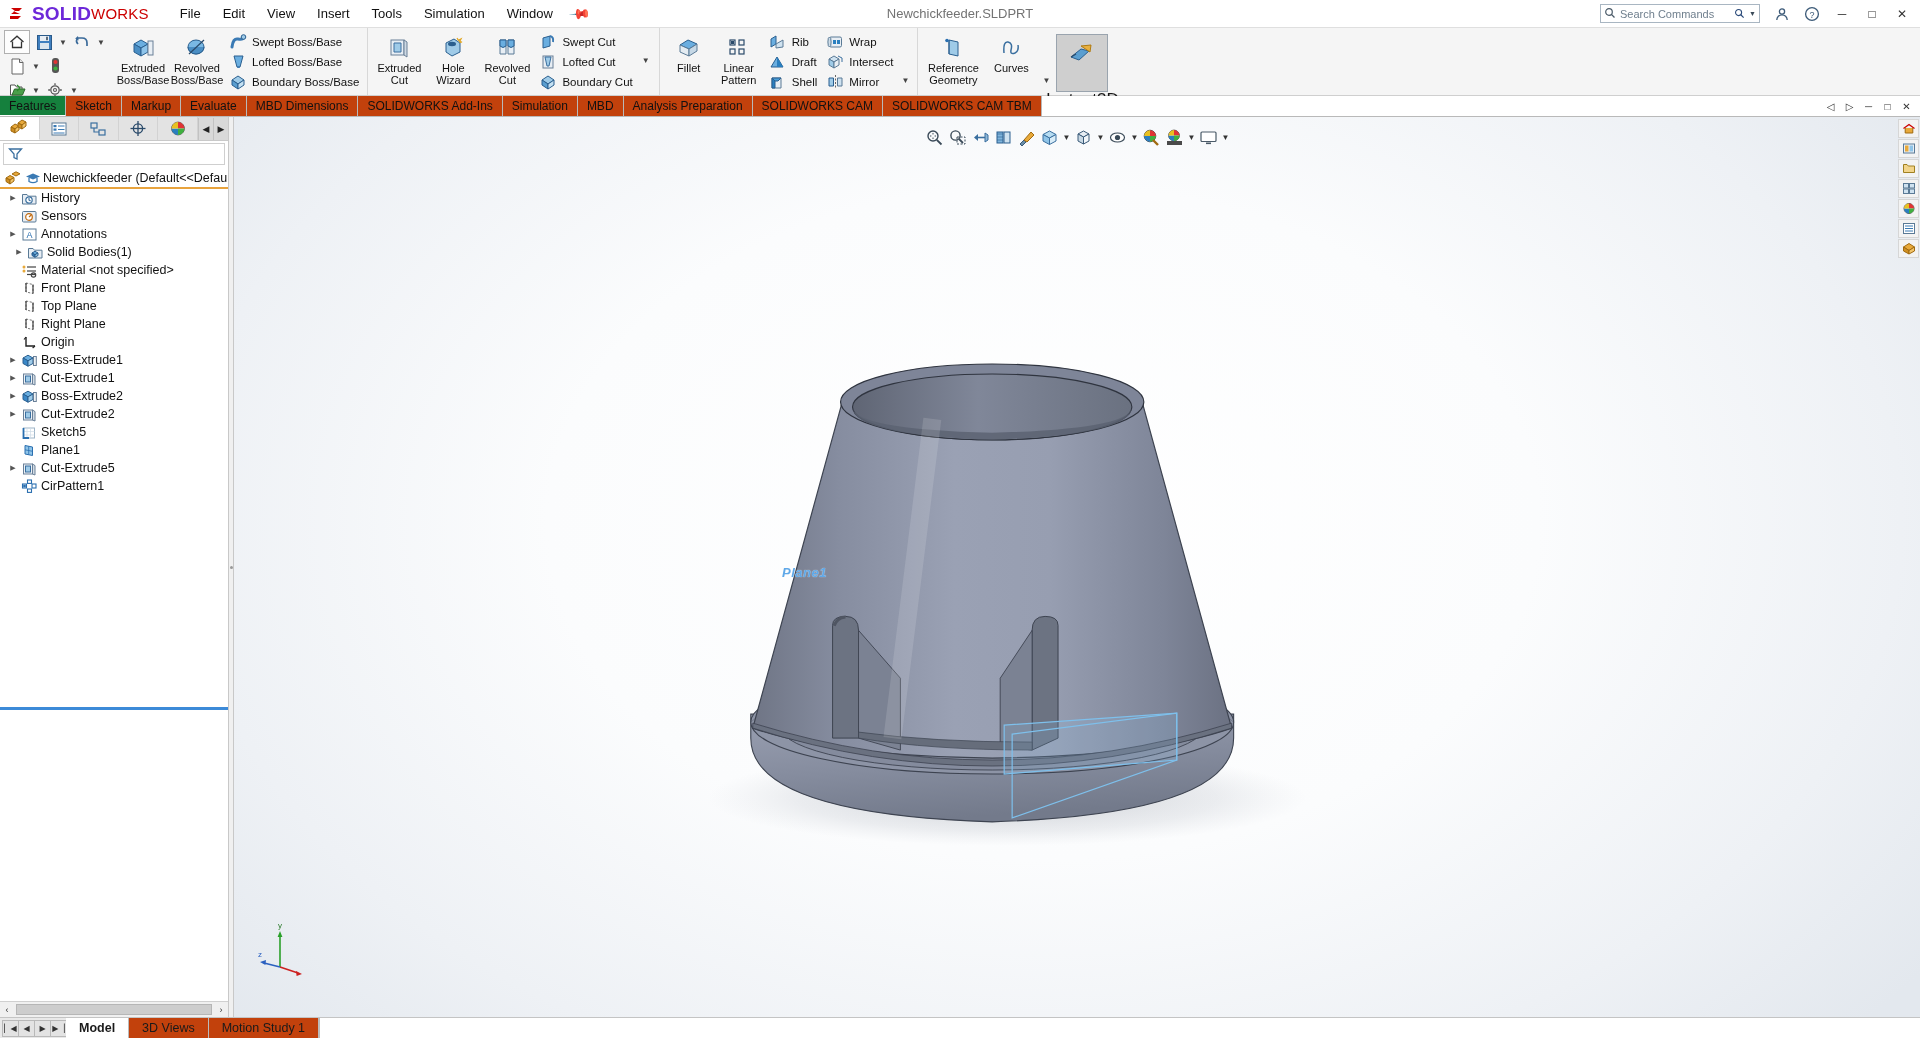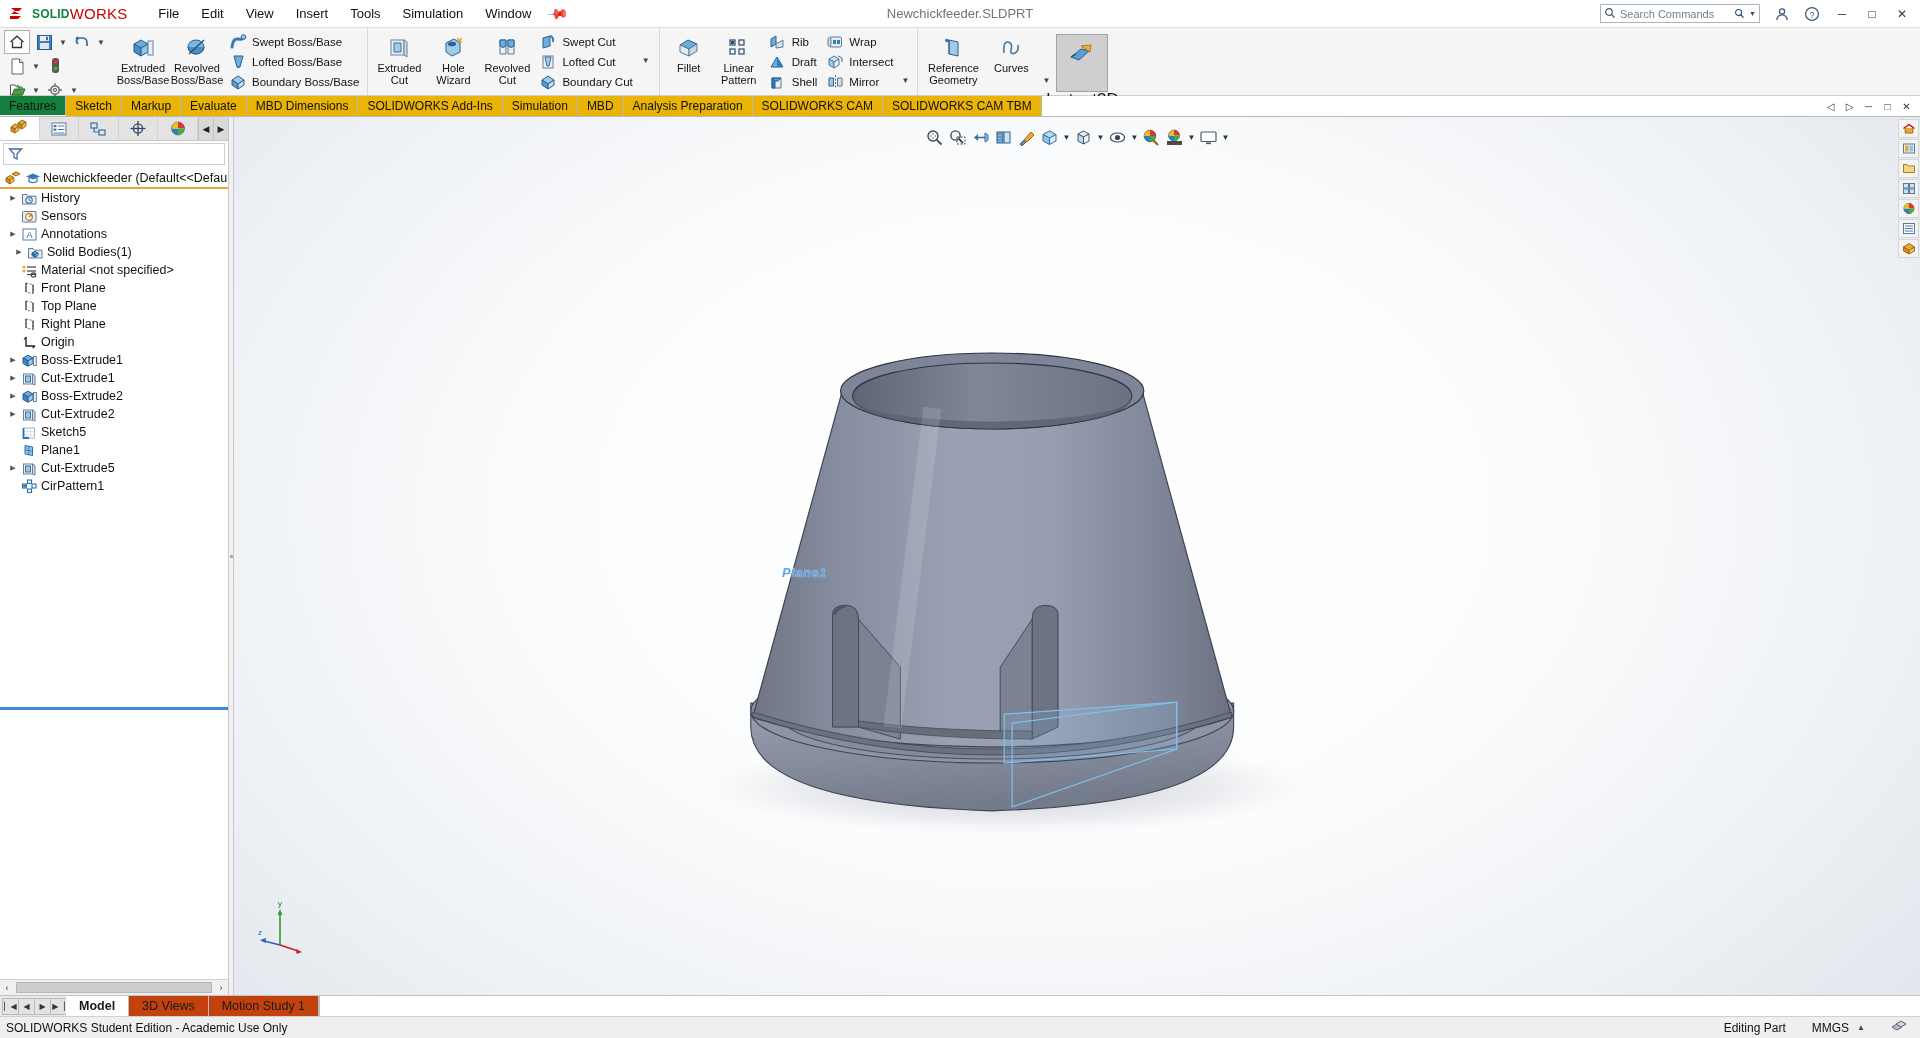--- a/index.html
+++ b/index.html
@@ -16,21 +16,21 @@
 
   
   .titlebar {
     height: 28px; min-height: 28px;
     background: #ffffff;
     border-bottom: 1px solid #dfdfdf;
     display: flex; align-items: center;
     position: relative;
   }
   .logo { display: flex; align-items: center; margin-left: 8px; margin-right: 20px; }
-  .logo .solid { color: #15803d; font-weight: bold; font-size: 12px; margin-left: 4px; letter-spacing: 0.2px;}
+  .logo .solid { color: #6d28d9; font-weight: bold; font-size: 19px; margin-left: 4px; letter-spacing: 0.2px;}
   .logo .works { color: #cc0000; font-weight: normal; font-size: 15px; letter-spacing: 0.2px;}
   .menubar { display: flex; align-items: center; gap: 0px; }
   .menubar .mi {
     padding: 4px 11px; font-size: 13px; color: #111; cursor: default;
   }
   .pin {
     margin-left: 8px; color: #7a8b99; font-size: 14px; transform: rotate(40deg); display:inline-block;
   }
   .title-center {
     position: absolute; left: 0; right: 0; text-align: center;
@@ -93,21 +93,21 @@
   .tabstrip {
     height: 21px; min-height: 21px;
     background: #e9e9e9;
     display: flex; align-items: stretch;
     border-bottom: 1px solid #b9b9b9;
     position: relative;
   }
   .tab {
     padding: 0 9px; display:flex; align-items:center;
     font-size: 12px; border-right: 1px solid #b9b9b9;
-    background: #eab308; color:#111; cursor: default;
+    background: #c2410c; color:#111; cursor: default;
   }
   .tab.active { background: #15803d; border-bottom: 1px solid #fff; font-weight: normal; }
   .tabstrip .fill { flex: 1; background: #ffffff; }
   .tabstrip-right { display:flex; align-items:center; gap:4px; padding-right: 6px; background:#ffffff;}
   .tsbtn { width: 15px; height: 15px; display:flex; align-items:center;justify-content:center;font-size:10px;color:#333;}
 
   
   .body { flex: 1; display: flex; position: relative; overflow: hidden; }
 
   
@@ -1130,31 +1130,14 @@
       <span>◀</span>
       <span>▶</span>
       <span>▶▕</span>
     </div>
     <div class="btab active">Model</div>
     <div class="btab">3D Views</div>
     <div class="btab">Motion Study 1</div>
     <div class="fill"></div>
   </div>
 
-  <div class="statusbar">
-    <span>SOLIDWORKS Student Edition - Academic Use Only</span>
-    <span class="sright">
-      <span>Editing Part</span>
-      <span style="display:flex;align-items:center;gap:8px">
-        <span>MMGS</span>
-        <span style="font-size:8px;color:#444">▲</span>
-      </span>
-      <span>
-        <svg width="17" height="14" viewBox="0 0 17 14">
-            <path d="M1 8 L6 5 L11 8 L6 11 Z" fill="#b8bec8" stroke="#5a6270"></path>
-            <path d="M5 5 L10 2 L15 5 L10 8 Z" fill="#d4d9e0" stroke="#5a6270"></path>
-          </svg>
-      </span>
-    </span>
-
-  </div>
 
 </div>
 
 </body></html>

